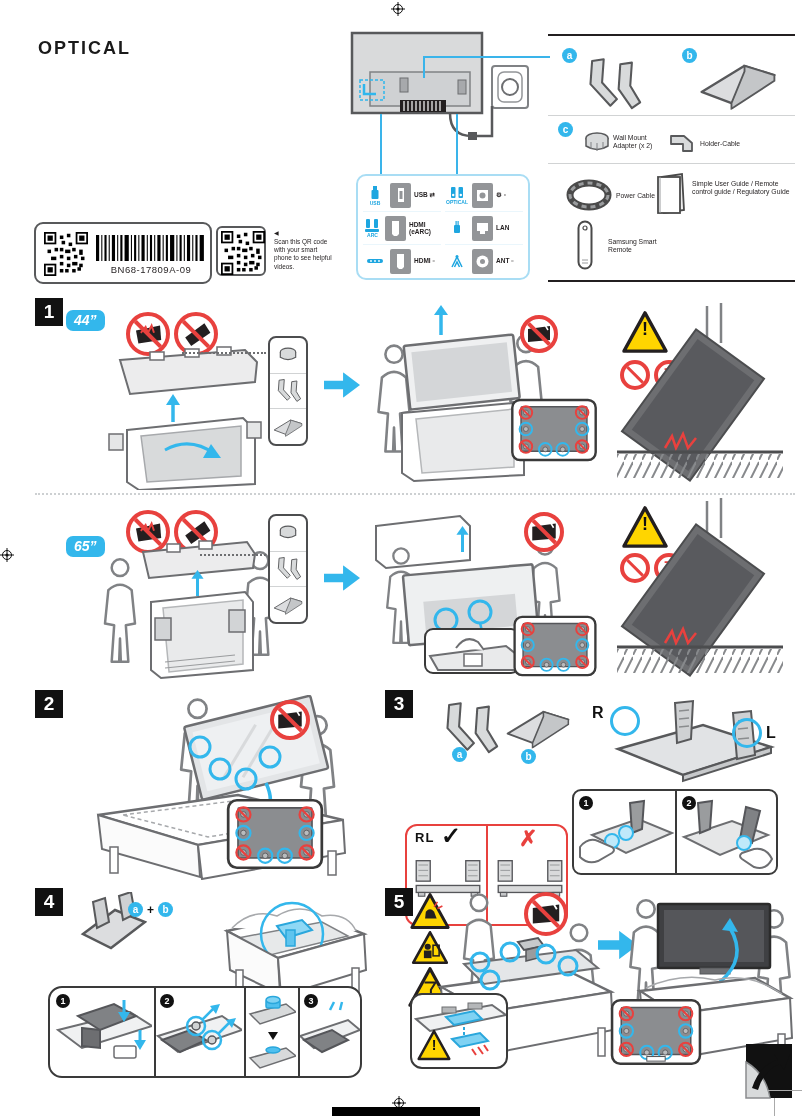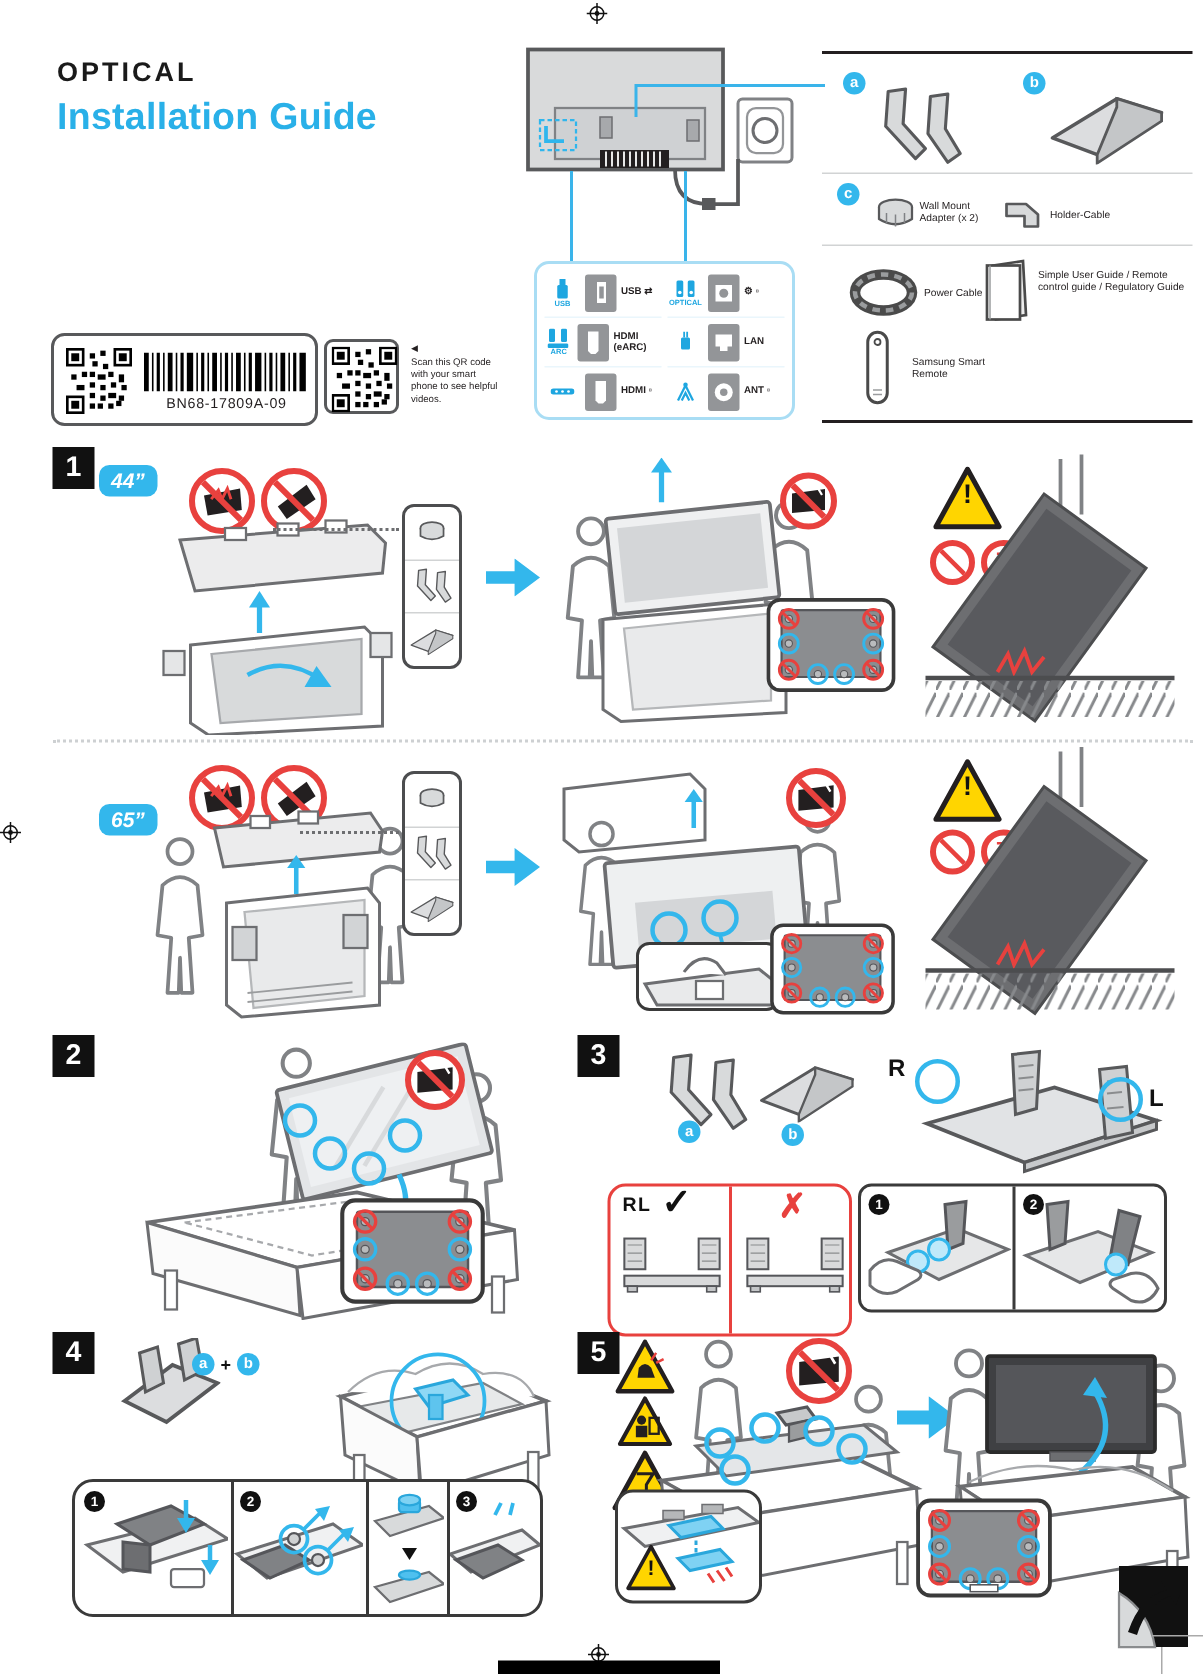--- a/index.html
+++ b/index.html
@@ -217,21 +217,20 @@
     </svg>
 <svg class="abs reg" style="left:392px;top:1096px" viewBox="0 0 14 14">
       <circle cx="7" cy="7" r="4.5" fill="none" stroke="#111" stroke-width="1"></circle>
       <line x1="7" y1="0" x2="7" y2="14" stroke="#111" stroke-width="1"></line>
       <line x1="0" y1="7" x2="14" y2="7" stroke="#111" stroke-width="1"></line>
       <circle cx="7" cy="7" r="1.6" fill="#111"></circle>
     </svg>
 
 <div class="abs brand">OPTICAL</div>
 <div class="abs title">
-  <div>Installation Guide</div>
 </div>
 
 <svg class="abs" style="left:340px;top:28px" width="212" height="150" viewBox="0 0 212 150">
   <rect x="12" y="5" width="130" height="80" fill="#d9dadb" stroke="#58595b" stroke-width="2.5"></rect>
   <rect x="30" y="44" width="100" height="34" fill="#cfd1d3" stroke="#808285" stroke-width="1.5"></rect>
   <rect x="20" y="52" width="24" height="20" fill="none" stroke="#2fb6ed" stroke-width="1.5" stroke-dasharray="3 2"></rect>
   <path d="M24 56 v10 h12" fill="none" stroke="#2fb6ed" stroke-width="2.5"></path>
   <rect x="60" y="72" width="46" height="12" fill="#231f20"></rect>
   <g stroke="#fff" stroke-width="1.2">
     <line x1="64" y1="73" x2="64" y2="83"></line>
@@ -713,21 +712,21 @@
     <line x1="155" y1="26" x2="165" y2="25"></line>
         <line x1="155" y1="34" x2="165" y2="33"></line>
         <line x1="155" y1="44" x2="166" y2="43"></line>
   </g>
 </svg>
 <div class="abs biglabel" style="left:592px;top:704px">R</div>
 <div class="abs bluecirc" style="left:610px;top:706px;width:30px;height:30px"></div>
 <div class="abs biglabel" style="left:766px;top:724px">L</div>
 <div class="abs bluecirc" style="left:732px;top:718px;width:30px;height:30px"></div>
 
-<div class="abs redbox" style="left:405px;top:789px;width:163px;height:102px">
+<div class="abs redbox" style="left:405px;top:824px;width:163px;height:102px">
   <div class="vdiv-red" style="left:79px"></div>
   <div class="abs orient" style="left:8px;top:4px">RL</div>
   <span class="abs check" style="left:34px;top:-4px">✓</span>
   <svg class="abs" style="left:6px;top:28px" width="70" height="50" viewBox="0 0 130 80">
         <use href="#sym-standfront"></use>
       </svg>
   <span class="abs cross" style="left:112px;top:0px">✗</span>
   <svg class="abs" style="left:88px;top:28px" width="70" height="50" viewBox="0 0 130 80">
         <use href="#sym-standfront"></use>
       </svg>

